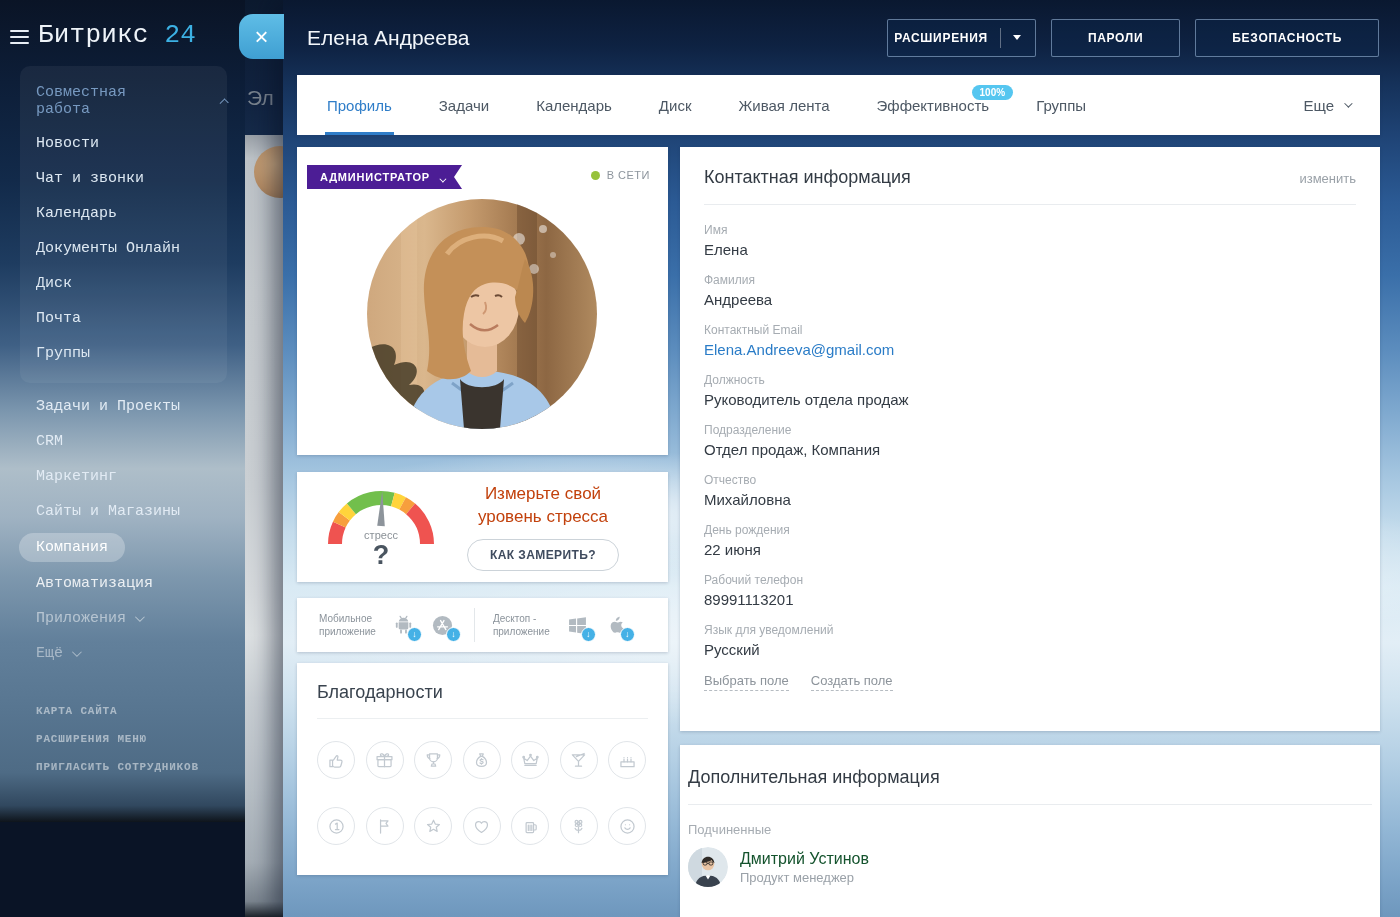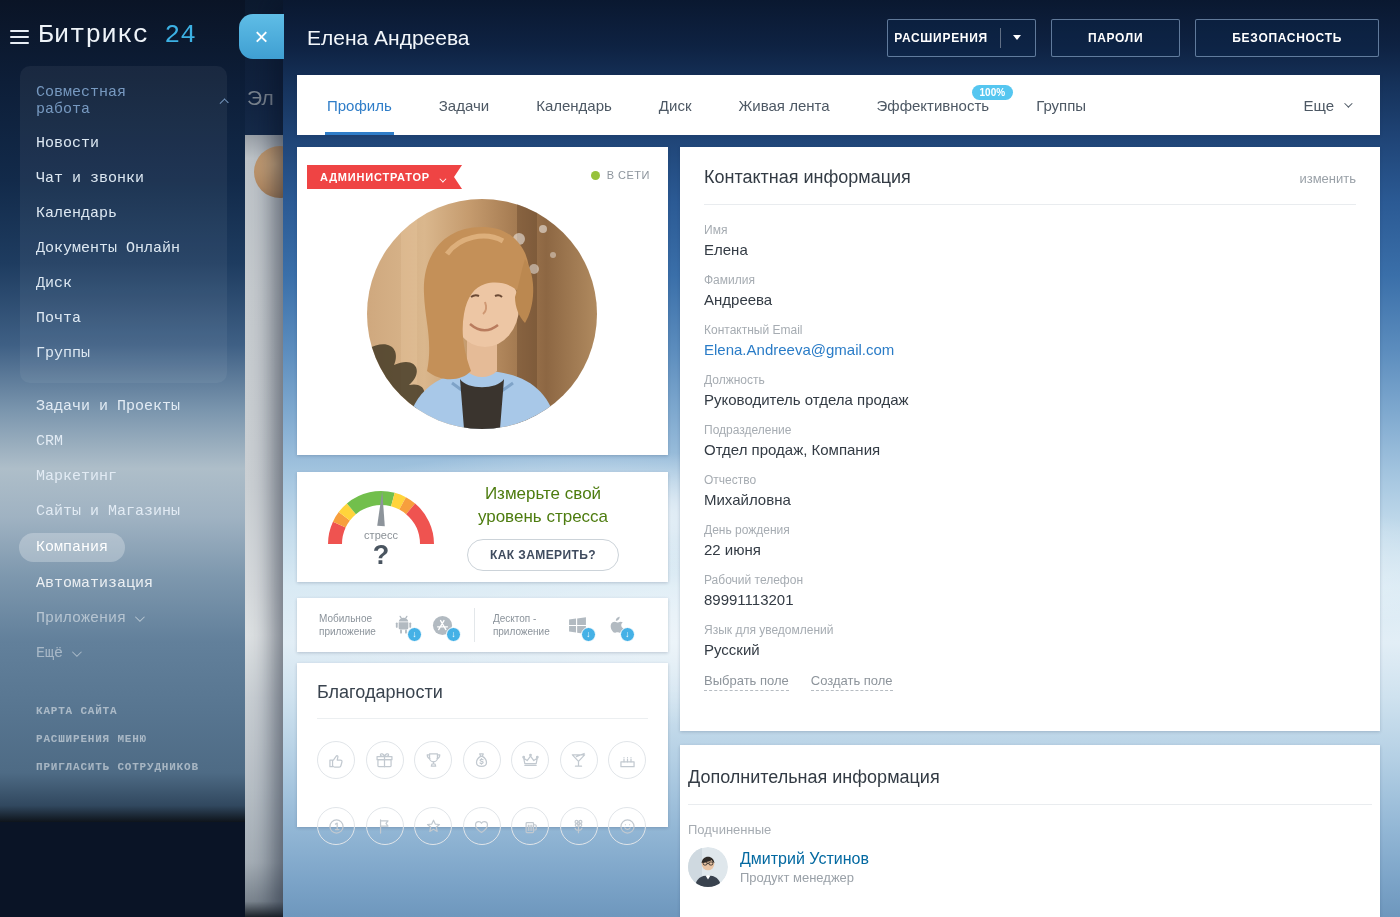--- a/index.html
+++ b/index.html
@@ -99,49 +99,49 @@
     font-size:10px; font-weight:bold; padding:2px 8px; border-radius:9px; }
 
   
   .content { position:absolute; left:14px; right:20px; top:147px; bottom:0; display:flex; gap:12px; }
   .col-left { width:371px; flex:none; }
   .col-right { flex:1; }
   .card { background:#fff; box-shadow:0 1px 3px rgba(30,50,80,.22); }
 
   
   .profile-card { height:308px; position:relative; }
-  .ribbon { position:absolute; top:18px; left:10px; background:#ef4444; color:#fff;
+  .ribbon { position:absolute; top:18px; left:10px; background:#4c1d95; color:#fff;
     font-size:11px; font-weight:bold; letter-spacing:.8px; padding:6px 16px 6px 13px;
     display:flex; align-items:flex-end; cursor:pointer;
     clip-path:polygon(0 0,100% 0,calc(100% - 8px) 50%,100% 100%,0 100%); }
   .ribbon .chv { width:5px; height:5px; border-width:1.5px; margin:0 10px 0 8px; }
   .online { position:absolute; top:22px; right:18px; display:flex; align-items:center; gap:7px;
     font-size:11px; letter-spacing:.5px; color:#8d959d; }
   .online-dot { width:9px; height:9px; border-radius:50%; background:#97c23c; }
   .big-avatar { position:absolute; left:70px; top:52px; width:230px; height:230px; border-radius:50%; overflow:hidden; }
 
   
   .stress-card { margin-top:17px; height:110px; display:flex; align-items:center; padding:0 16px 0 24px; }
   .stress-right { margin-left:26px; display:flex; flex-direction:column; align-items:center; }
-  .stress-title { font-size:17px; color:#4d7c0f; text-align:center; line-height:1.32; }
+  .stress-title { font-size:17px; color:#c2410c; text-align:center; line-height:1.32; }
   .stress-btn { margin-top:11px; background:#fff; border:1px solid #ccd3d9; border-radius:17px;
     padding:8px 22px; font-size:12px; font-weight:bold; letter-spacing:.4px; color:#3f4b5e; cursor:pointer; }
 
   
   .apps-card { margin-top:16px; height:54px; display:flex; align-items:center; padding:0 18px 0 22px; }
   .app-label { font-size:10px; color:#8b939b; line-height:1.35; }
   .app-icons { display:flex; gap:12px; margin-left:14px; }
   .app-ico { position:relative; width:27px; height:27px; cursor:pointer; }
   .app-ico svg { width:100%; height:100%; }
   .dl-badge { position:absolute; right:-5px; bottom:-3px; width:15px; height:15px; border-radius:50%;
     background:#45b1e6; border:1.5px solid #fff; color:#fff; font-size:9px; line-height:12px; text-align:center; }
   .apps-divider { width:1px; height:34px; background:#e3e7ea; margin:0 18px; }
 
   
-  .thanks-card { margin-top:11px; height:164px; padding:19px 20px 0 20px; }
+  .thanks-card { margin-top:11px; height:212px; padding:19px 20px 0 20px; }
   .thanks-title { font-size:18px; color:#39434e; }
   .thanks-divider { height:1px; background:#eceff1; margin-top:15px; }
   .badge-row { display:flex; gap:10.5px; margin-top:22px; }
   .badge-row + .badge-row { margin-top:28px; }
   .badge-circle { width:38px; height:38px; border:1px solid #e1e5e9; border-radius:50%;
     display:flex; align-items:center; justify-content:center; color:#c2c9d0; cursor:pointer; }
   .badge-circle svg { width:21px; height:21px; }
 
   
   .contact-card { height:584px; padding:20px 24px; }
@@ -156,21 +156,21 @@
   .field-value.link { color:#2a7cc7; cursor:pointer; }
   .contact-footer { margin-top:6px; display:flex; gap:22px; }
   .dashed-link { font-size:13px; color:#8d949b; border-bottom:1px dashed #b6bcc2; padding-bottom:2px; cursor:pointer; }
 
   
   .extra-card { margin-top:14px; height:172px; padding:22px 8px; }
   .sub-label { margin-top:17px; font-size:13px; color:#a6acb2; }
   .person-row { margin-top:10px; display:flex; align-items:center; cursor:pointer; }
   .person-avatar { width:40px; height:40px; border-radius:50%; overflow:hidden; flex:none; }
   .person-texts { margin-left:12px; }
-  .person-name { font-size:16px; color:#0369a1;text-align:center; }
+  .person-name { font-size:16px; color:#14532d;text-align:center; }
   .person-role { font-size:13px; color:#9aa1a8; margin-top:2px; }
 
   .oicon { fill:none; stroke:currentColor; stroke-width:1.4; stroke-linecap:round; stroke-linejoin:round; }
   .gfill { fill:#b2bac1; }
 </style>
 </head>
 <body>
 
 <div class="app">
 

